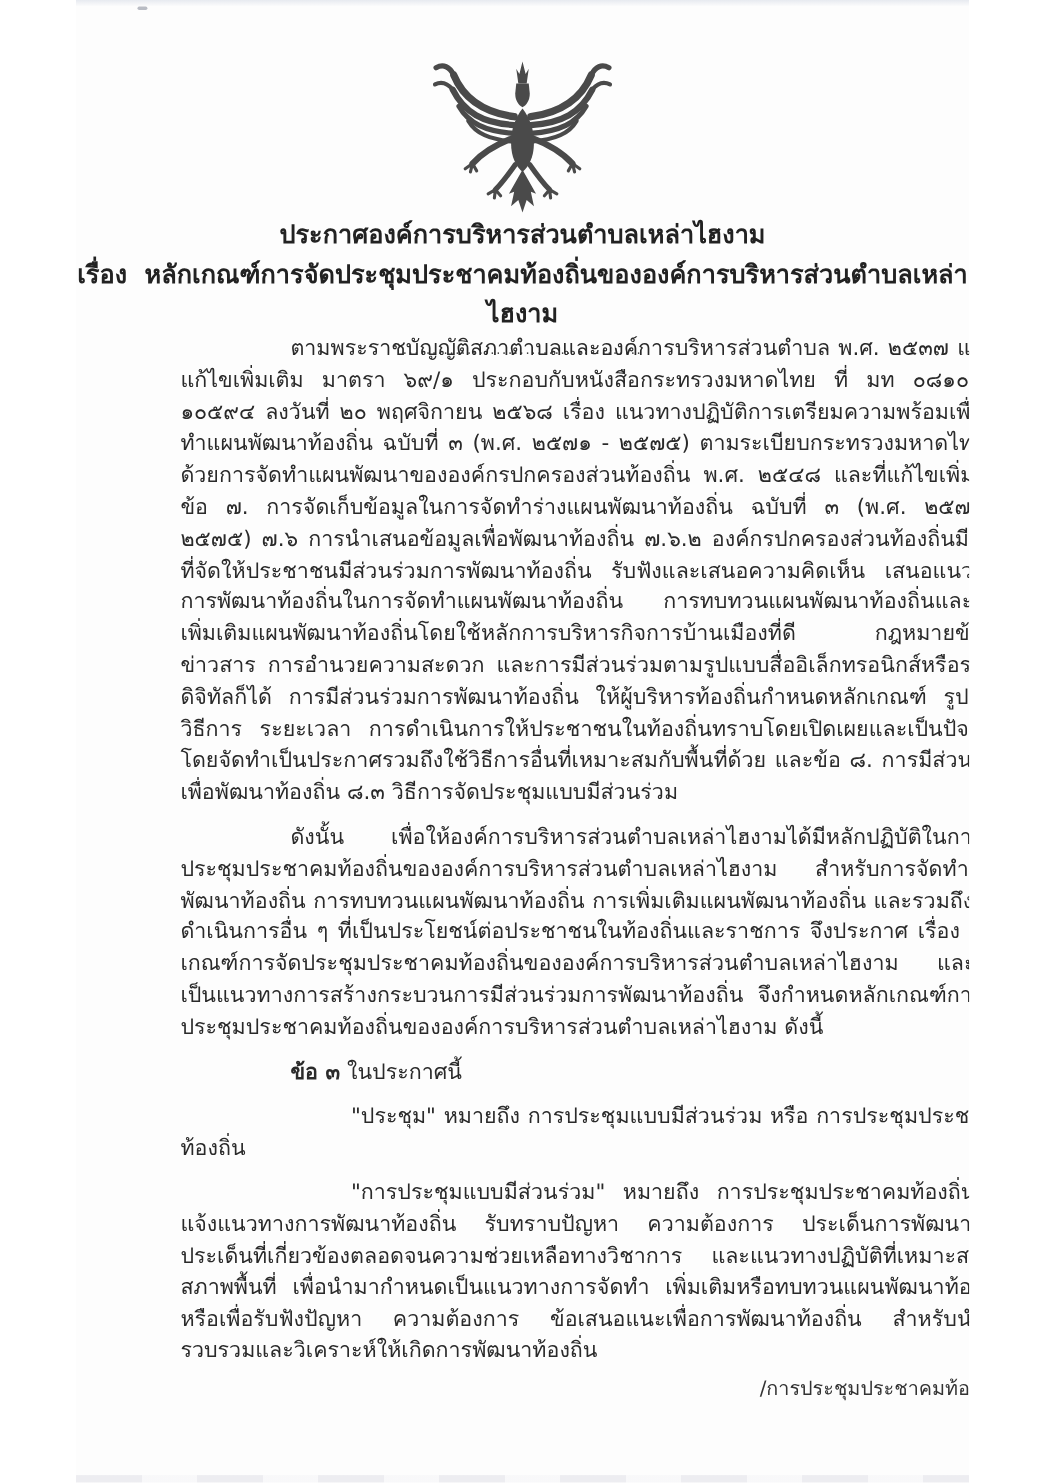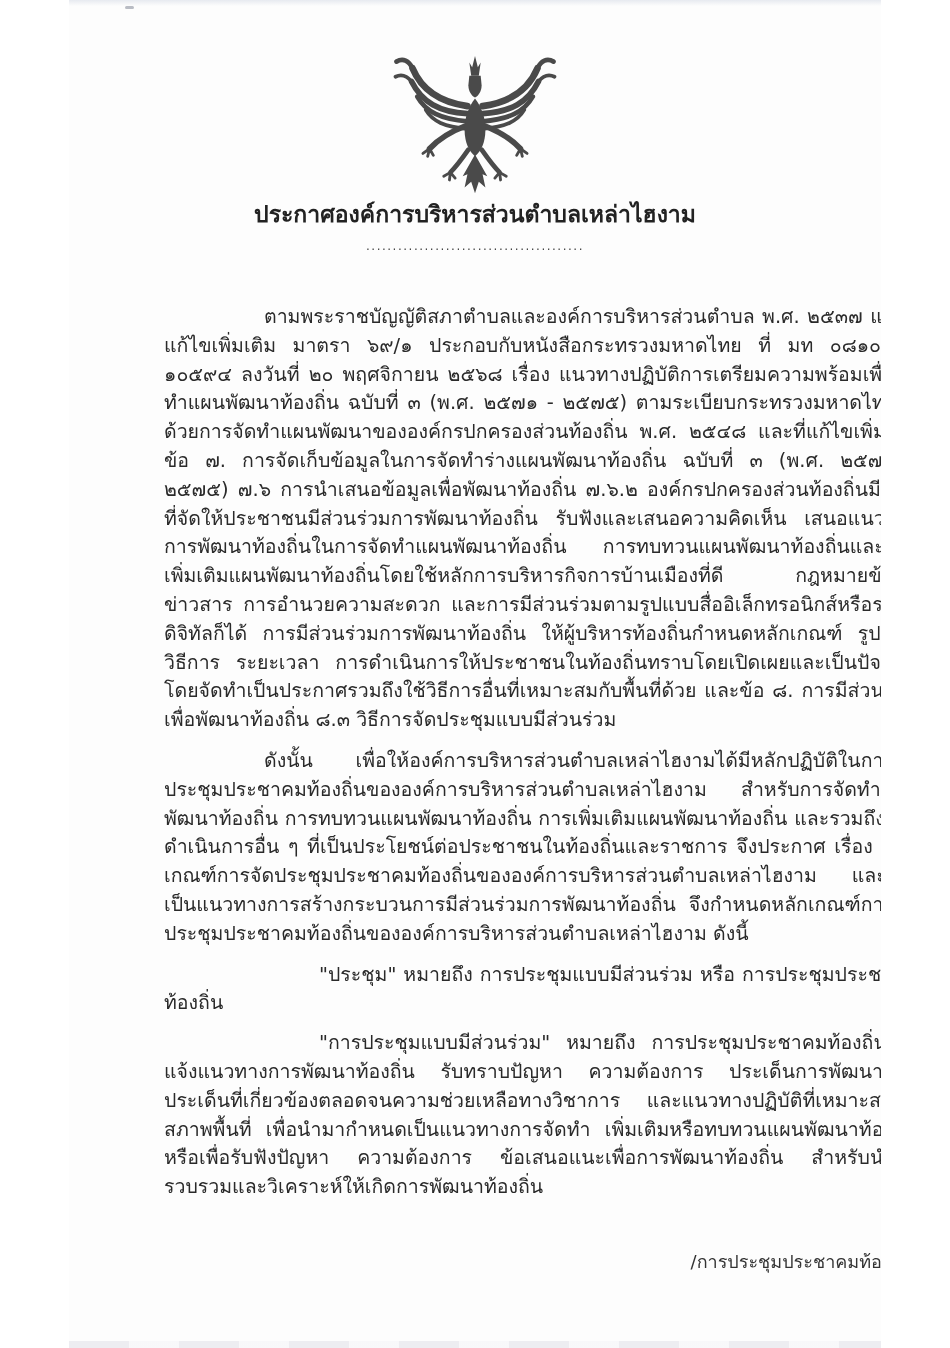--- a/index.html
+++ b/index.html
@@ -148,29 +148,31 @@
 
         <path d="M100,46 C93,55 89,66 89,79 C89,93 94,102 100,107 C106,102 111,93 111,79 C111,66 107,55 100,46 Z"></path>
 
         <path d="M100,105 L87,128 L92,126 L89,140 L96,134 L100,146 L104,134 L111,140 L108,126 L113,128 Z"></path>
       </g>
     </svg>
   </div>
 
   <div class="doc-header">
     <h1 class="doc-title">ประกาศองค์การบริหารส่วนตำบลเหล่าไฮงาม</h1>
+    <h2 class="doc-title">เรื่อง  หลักเกณฑ์การจัดประชุมประชาคมท้องถิ่นขององค์การบริหารส่วนตำบลเหล่าไฮงาม</h2>
     <div class="dots-divider">.........................................</div>
   </div>
 
   <div class="doc-body">
     <p class="para">ตามพระราชบัญญัติสภาตำบลและองค์การบริหารส่วนตำบล พ.ศ. ๒๕๓๗ และที่แก้ไขเพิ่มเติม มาตรา ๖๙/๑ ประกอบกับหนังสือกระทรวงมหาดไทย ที่ มท ๐๘๑๐.๓/ว ๑๐๕๙๔ ลงวันที่ ๒๐ พฤศจิกายน ๒๕๖๘ เรื่อง แนวทางปฏิบัติการเตรียมความพร้อมเพื่อจัดทำแผนพัฒนาท้องถิ่น ฉบับที่ ๓ (พ.ศ. ๒๕๗๑ - ๒๕๗๕) ตามระเบียบกระทรวงมหาดไทยว่าด้วยการจัดทำแผนพัฒนาขององค์กรปกครองส่วนท้องถิ่น พ.ศ. ๒๕๔๘ และที่แก้ไขเพิ่มเติม ข้อ ๗. การจัดเก็บข้อมูลในการจัดทำร่างแผนพัฒนาท้องถิ่น ฉบับที่ ๓ (พ.ศ. ๒๕๗๑ - ๒๕๗๕) ๗.๖ การนำเสนอข้อมูลเพื่อพัฒนาท้องถิ่น ๗.๖.๒ องค์กรปกครองส่วนท้องถิ่นมีหน้าที่จัดให้ประชาชนมีส่วนร่วมการพัฒนาท้องถิ่น รับฟังและเสนอความคิดเห็น เสนอแนวทางการพัฒนาท้องถิ่นในการจัดทำแผนพัฒนาท้องถิ่น การทบทวนแผนพัฒนาท้องถิ่นและการเพิ่มเติมแผนพัฒนาท้องถิ่นโดยใช้หลักการบริหารกิจการบ้านเมืองที่ดี กฎหมายข้อมูลข่าวสาร การอำนวยความสะดวก และการมีส่วนร่วมตามรูปแบบสื่ออิเล็กทรอนิกส์หรือระบบดิจิทัลก็ได้ การมีส่วนร่วมการพัฒนาท้องถิ่น ให้ผู้บริหารท้องถิ่นกำหนดหลักเกณฑ์ รูปแบบ วิธีการ ระยะเวลา การดำเนินการให้ประชาชนในท้องถิ่นทราบโดยเปิดเผยและเป็นปัจจุบันโดยจัดทำเป็นประกาศรวมถึงใช้วิธีการอื่นที่เหมาะสมกับพื้นที่ด้วย และข้อ ๘. การมีส่วนร่วมเพื่อพัฒนาท้องถิ่น ๘.๓ วิธีการจัดประชุมแบบมีส่วนร่วม</p>
     <p class="para">ดังนั้น เพื่อให้องค์การบริหารส่วนตำบลเหล่าไฮงามได้มีหลักปฏิบัติในการจัดประชุมประชาคมท้องถิ่นขององค์การบริหารส่วนตำบลเหล่าไฮงาม สำหรับการจัดทำแผนพัฒนาท้องถิ่น การทบทวนแผนพัฒนาท้องถิ่น การเพิ่มเติมแผนพัฒนาท้องถิ่น และรวมถึงการดำเนินการอื่น ๆ ที่เป็นประโยชน์ต่อประชาชนในท้องถิ่นและราชการ จึงประกาศ เรื่อง หลักเกณฑ์การจัดประชุมประชาคมท้องถิ่นขององค์การบริหารส่วนตำบลเหล่าไฮงาม และเพื่อเป็นแนวทางการสร้างกระบวนการมีส่วนร่วมการพัฒนาท้องถิ่น จึงกำหนดหลักเกณฑ์การจัดประชุมประชาคมท้องถิ่นขององค์การบริหารส่วนตำบลเหล่าไฮงาม ดังนี้</p>
 
 
 
+    <p class="para"><span class="lead">ข้อ ๓</span> <span>ในประกาศนี้</span></p>
 
     <p class="para deep">"ประชุม" หมายถึง การประชุมแบบมีส่วนร่วม หรือ การประชุมประชาคมท้องถิ่น</p>
     <p class="para deep">"การประชุมแบบมีส่วนร่วม" หมายถึง การประชุมประชาคมท้องถิ่นเพื่อแจ้งแนวทางการพัฒนาท้องถิ่น รับทราบปัญหา ความต้องการ ประเด็นการพัฒนาและประเด็นที่เกี่ยวข้องตลอดจนความช่วยเหลือทางวิชาการ และแนวทางปฏิบัติที่เหมาะสมกับสภาพพื้นที่ เพื่อนำมากำหนดเป็นแนวทางการจัดทำ เพิ่มเติมหรือทบทวนแผนพัฒนาท้องถิ่น หรือเพื่อรับฟังปัญหา ความต้องการ ข้อเสนอแนะเพื่อการพัฒนาท้องถิ่น สำหรับนำมารวบรวมและวิเคราะห์ให้เกิดการพัฒนาท้องถิ่น</p>
   </div>
 
   <div class="continuation">/การประชุมประชาคมท้องถิ่น...</div>
 
   <div class="bottom-edge"></div>
 
 </div>

